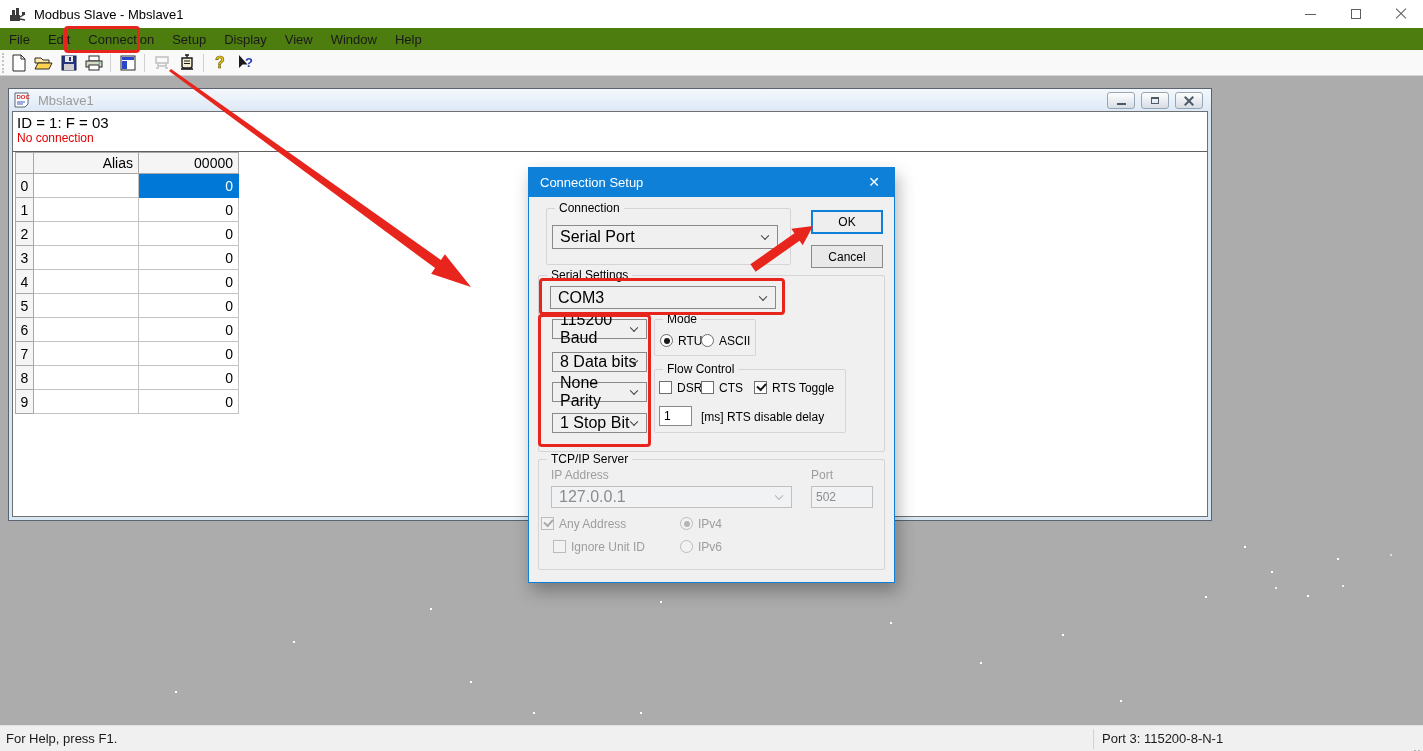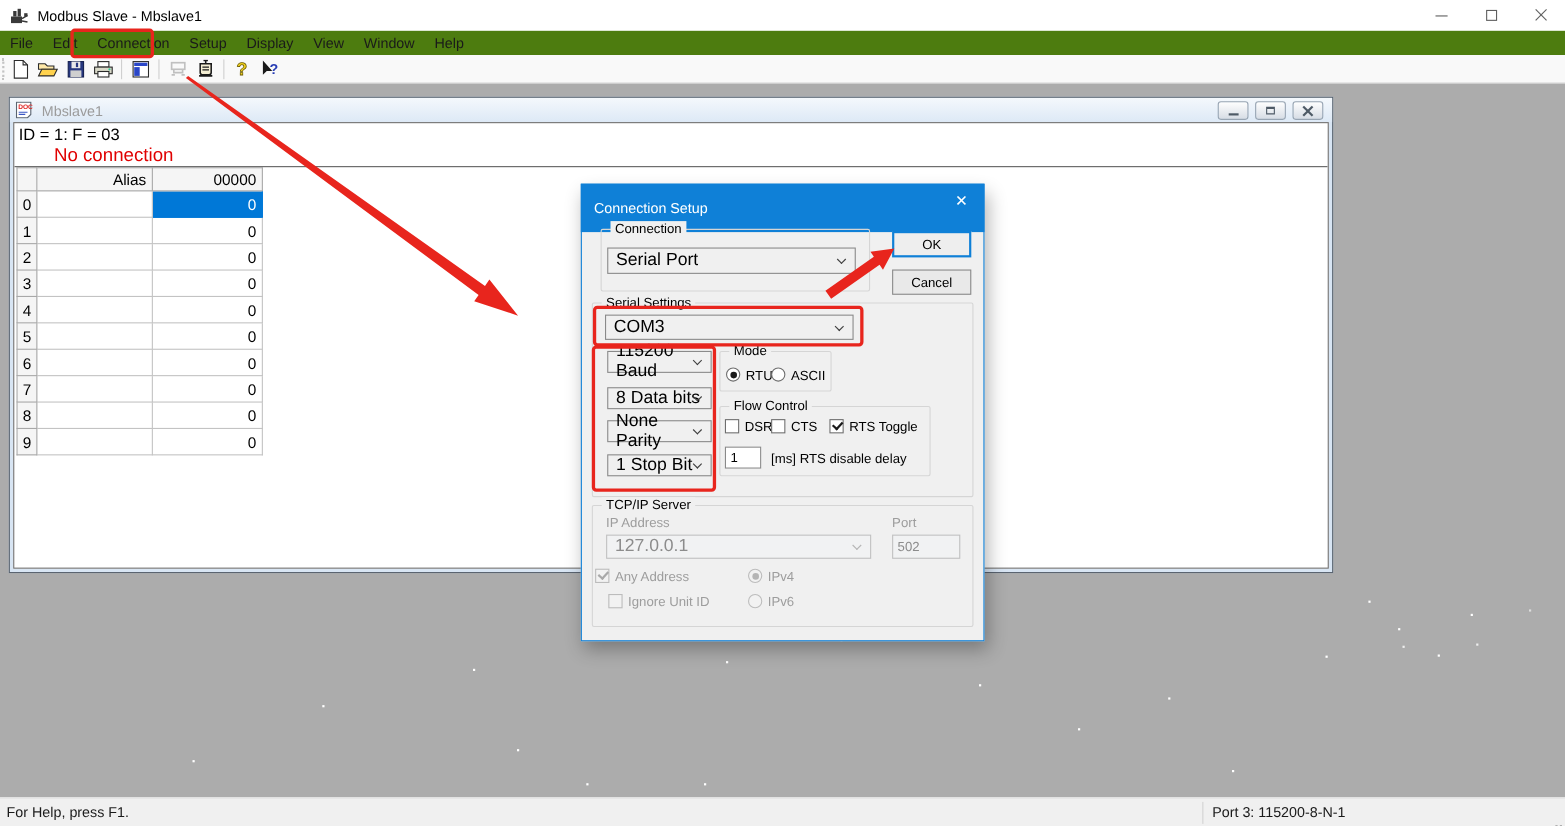--- a/index.html
+++ b/index.html
@@ -44,35 +44,35 @@
   .child-controls { position:absolute; right:8px; top:3px; display:flex; gap:6px; }
   .cbtn { width:28px; height:17px; background:linear-gradient(#fefefe,#d7dde5); border:1px solid #98a5b3; border-radius:3px; display:flex; align-items:center; justify-content:center; }
   .cg-min { width:9px; height:2px; background:#4e5a66; margin-top:6px; }
   .cg-restore { width:8px; height:7px; border:1px solid #4e5a66; border-top:2px solid #4e5a66; }
   .cg-close { position:relative; width:10px; height:9px; }
   .cg-close::before,.cg-close::after { content:""; position:absolute; left:-1px; top:4px; width:12px; height:2px; background:#4e5a66; }
   .cg-close::before { transform:rotate(45deg); } .cg-close::after { transform:rotate(-45deg); }
 
   .child-content { position:absolute; left:3px; top:22px; right:3px; bottom:3px; background:#ffffff; border:1px solid #707070; overflow:hidden; }
   .hdr1 { position:absolute; left:4px; top:2px; font-size:15px; color:#000; }
-  .hdr2 { position:absolute; left:4px; top:19px; font-size:17px; color:#e00000;margin-left:32px; }
+  .hdr2 { position:absolute; left:4px; top:19px; font-size:12px; color:#e00000; }
   .grid-top { position:absolute; left:0; top:39px; width:100%; border-top:1px solid #5f5f5f; }
 
   table.grid { position:absolute; left:2px; top:40px; border-collapse:collapse; font-size:14px; color:#000; }
   .grid td { border:1px solid #c3c3c3; padding:0 5px; height:24px; }
   .grid tr.hrow td { background:#f5f5f5; border-color:#a8a8a8; height:21px; text-align:right; }
   .grid td.rowhead { background:#f5f5f5; border-color:#a8a8a8; width:18px; min-width:18px; text-align:center; padding:0 2px; }
   .grid td.alias { width:105px; min-width:105px; }
   .grid td.val { width:100px; min-width:100px; text-align:right; }
   .grid td.selected { background:#0078d7; color:#fff; border-color:#0078d7; }
 
   
   .dialog { position:absolute; left:528px; top:167px; width:367px; height:416px; background:#f0f0f0;
     border:1px solid #0f80d7; box-shadow:3px 8px 16px rgba(0,0,0,.30); font-size:12px; color:#000; z-index:20; }
-  .dlg-title { position:absolute; left:-1px; top:-1px; right:-1px; height:44px; background:#0f80d7; display:flex; align-items:center; }
+  .dlg-title { position:absolute; left:-1px; top:-1px; right:-1px; height:30px; background:#0f80d7; display:flex; align-items:center; }
   .dlg-title-text { margin-left:12px; color:#ffffff; font-size:13px; }
   .dlg-close { position:absolute; right:0; top:0; width:42px; height:30px; display:flex; align-items:center; justify-content:center; color:#ffffff; font-size:14px; }
 
   .groupbox { position:absolute; border:1px solid #d5d5d5; border-radius:2px; }
   .gb-label { position:absolute; top:-8px; left:8px; background:#f0f0f0; padding:0 4px; font-size:12px; color:#000; white-space:nowrap; }
 
   .combo { position:absolute; background:#f0f0f0; border:1px solid #8a8a8a; display:flex; align-items:center; padding:0 7px; font-size:16px; color:#000; }
   .combo .chev { position:absolute; right:9px; top:50%; width:6px; height:6px; border-right:1px solid #3f3f3f; border-bottom:1px solid #3f3f3f; transform:translateY(-70%) rotate(45deg); }
   .combo.dis { border-color:#c0c0c0; color:#8c8c8c; background:#f1f2f3; }
   .combo.dis .chev { border-color:#b5b5b5; }

